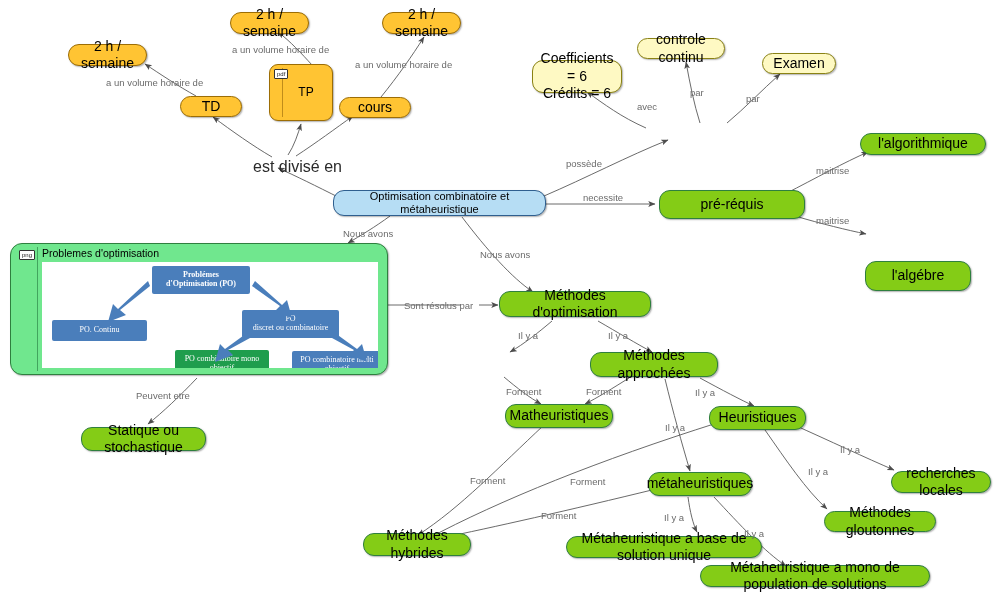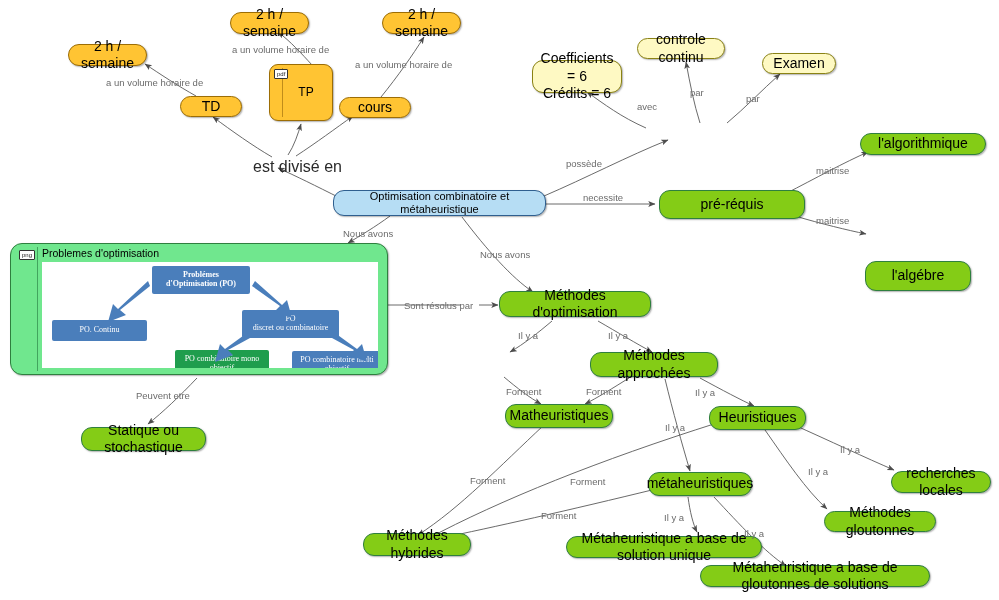--- a/index.html
+++ b/index.html
@@ -342,21 +342,21 @@
 
   <div class="node n-green" style="left:363px; top:533px; width:108px; height:23px;">
     <span>Méthodes hybrides</span>
   </div>
 
   <div class="node n-green" style="left:566px; top:536px; width:196px; height:22px;">
     <span>Métaheuristique a base de solution unique</span>
   </div>
 
   <div class="node n-green" style="left:700px; top:565px; width:230px; height:22px;">
-    <span>Métaheuristique a base de gloutonnes de solutions</span>
+    <span>Métaheuristique a mono de population de solutions</span>
   </div>
 
   <div class="label" style="left:106px; top:77px;">a un volume horaire de</div>
   <div class="label" style="left:232px; top:44px;">a un volume horaire de</div>
   <div class="label" style="left:355px; top:59px;">a un volume horaire de</div>
   <div class="label" style="left:253px; top:158px; font-size:16px; color:#2a2a2a;">est divisé en</div>
 
   <div class="label" style="left:566px; top:158px;">possède</div>
   <div class="label" style="left:637px; top:101px;">avec</div>
   <div class="label" style="left:690px; top:87px;">par</div>

